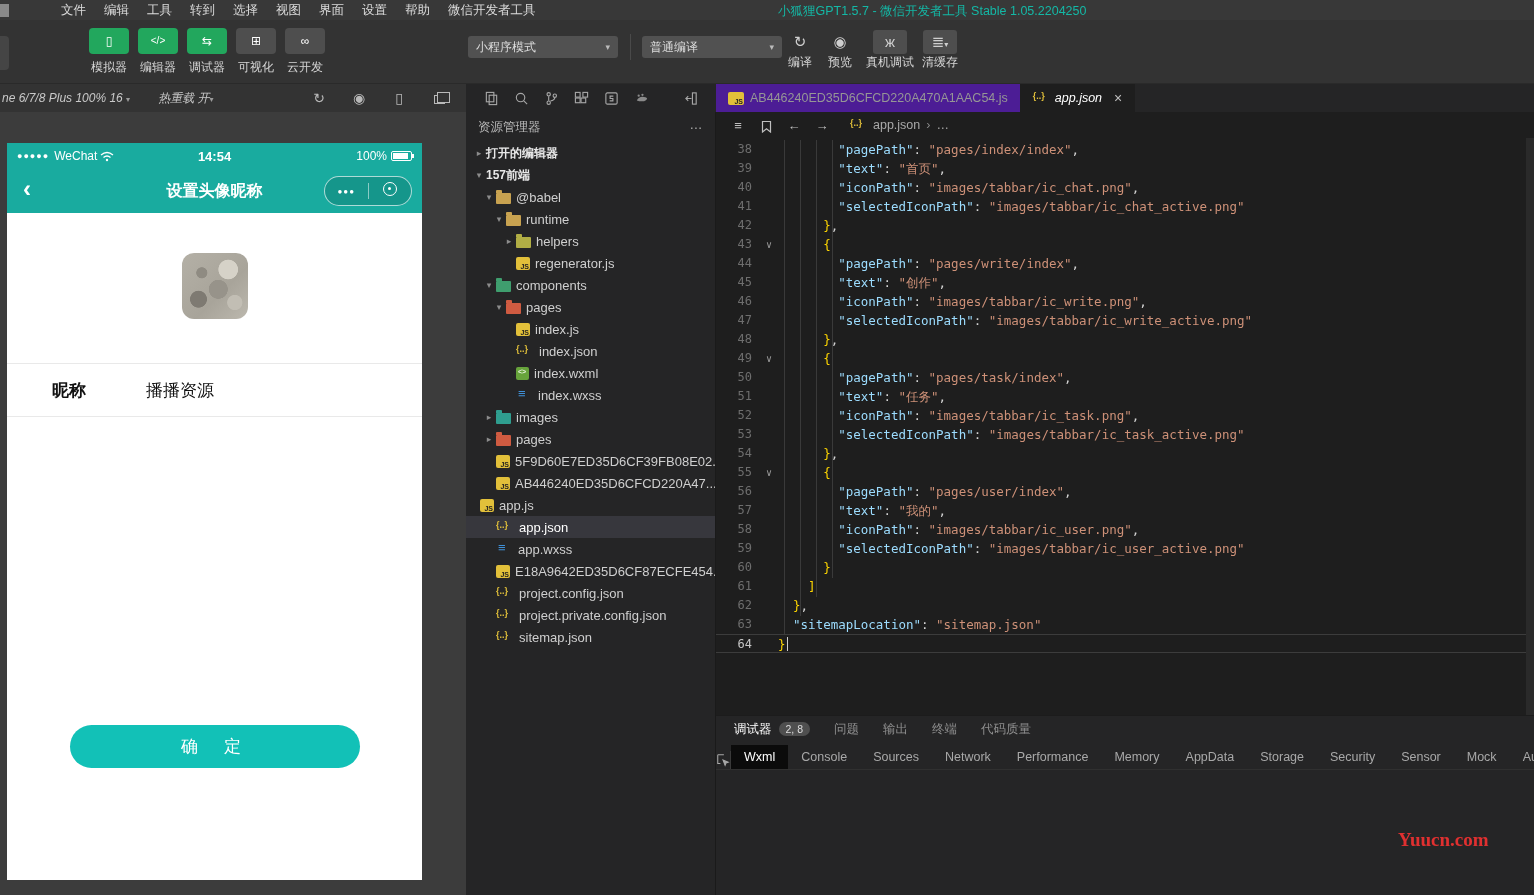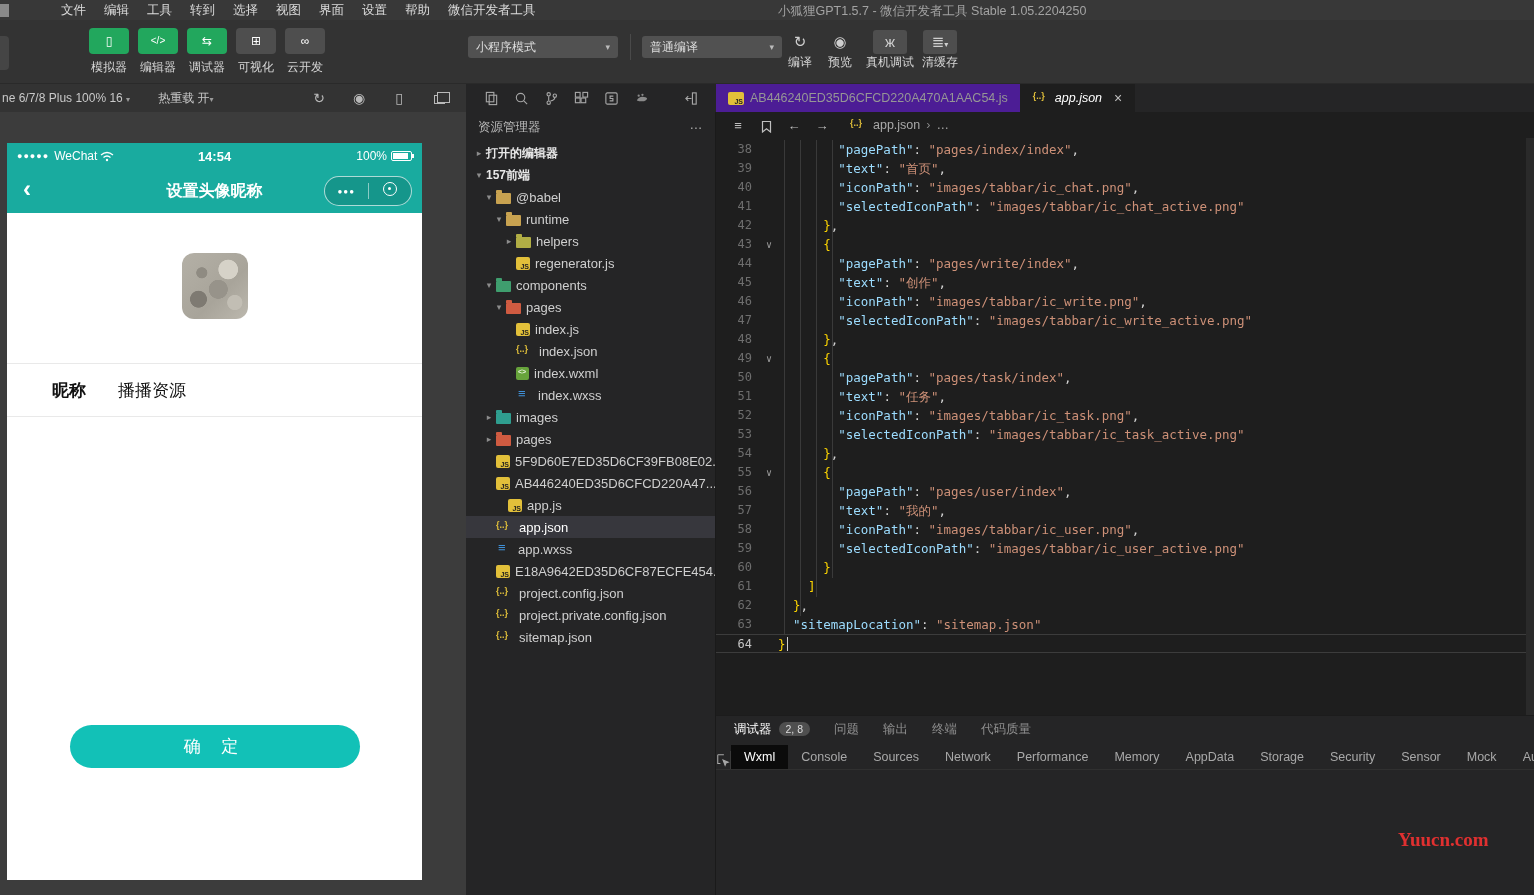--- a/index.html
+++ b/index.html
@@ -6,21 +6,21 @@
   html,body { width:1534px; height:895px; overflow:hidden; background:#333;
     font-family:"Liberation Sans","DejaVu Sans",sans-serif; }
   .abs { position:absolute; }
   #stage { position:relative; width:1534px; height:895px; background:#333; }
 
   
   #menubar { left:0; top:0; width:1534px; height:20px; background:#383838;
     display:flex; align-items:center; color:#dcdcdc; font-size:12.5px;gap:35px; }
   #menubar .stub { width:9px; height:13px; background:#8a8a8a; margin-right:8px; }
   .menu-item { padding:0 9px; cursor:default; }
-  #win-title { position:absolute; left:778px; top:3px; color:#a3a3a3; font-size:12.5px;text-align:right; }
+  #win-title { position:absolute; left:778px; top:3px; color:#14b8a6; font-size:12.5px;text-align:right; }
 
   
   #toolbar { left:0; top:20px; width:1534px; height:64px; background:#333;
     border-bottom:1px solid #2a2a2a; }
   #toolbar .stub2 { position:absolute; left:0; top:16px; width:9px; height:34px; background:#454545; border-radius:0 4px 4px 0; }
   .tbtn { position:absolute; width:46px; text-align:center; }
   .tbtn .ic { display:block; margin:0 auto; width:40px; height:26px; border-radius:4px;
     color:#fff; font-size:12px; line-height:26px; }
   .tbtn.green .ic { background:#22a75d; }
   .tbtn.gray .ic { background:#4e4e4e; }
@@ -30,21 +30,21 @@
   .dropdown .caret { float:right; margin-left:8px; color:#bbb; font-size:9px; }
   .vsep { position:absolute; top:14px; width:1px; height:26px; background:#4a4a4a; }
   .action { position:absolute; width:56px; text-align:center; }
   .action .ic { display:block; margin:0 auto; width:34px; height:24px; border-radius:3px;
     color:#cfcfcf; font-size:15px; line-height:24px; }
   .action.boxed .ic { background:#4e4e4e; }
   .action .lb { display:block; color:#d6d6d6; font-size:12px; white-space:nowrap; }
 
   
   #simbar { left:0; top:84px; width:466px; height:28px; background:#333;
-    display:flex; align-items:center; color:#c9c9c9; font-size:12px; }
+    display:flex; align-items:center; color:#c9c9c9; font-size:12px;font-style:italic; }
   #simbar .dd { margin-left:2px; white-space:nowrap; cursor:default; }
   #simbar .dd .caret { font-size:8px; color:#9a9a9a; }
   #simbar .spacer { flex:1; }
   .simico { width:26px; text-align:center; color:#b9b9b9; font-size:14px; margin-right:14px; cursor:default; }
   .ico-overlap { display:inline-block; width:11px; height:9px; border:1px solid #b9b9b9; position:relative; top:1px; }
   .ico-overlap::after { content:""; position:absolute; left:2px; top:-4px; width:11px; height:9px; border:1px solid #b9b9b9; background:#333; }
 
   
   #simarea { left:0; top:112px; width:466px; height:783px; background:#3c3c3c; }
   #phone { position:absolute; left:7px; top:31px; width:415px; height:737px; background:#fff; }
@@ -69,23 +69,23 @@
     background:
       radial-gradient(circle at 30% 30%, #8f8b82 0 8%, transparent 9%),
       radial-gradient(circle at 70% 25%, #d6d2c8 0 14%, transparent 15%),
       radial-gradient(circle at 55% 55%, #97938a 0 18%, transparent 19%),
       radial-gradient(circle at 25% 70%, #7e7a72 0 12%, transparent 13%),
       radial-gradient(circle at 80% 75%, #c2beb4 0 10%, transparent 11%),
       linear-gradient(135deg,#b4b0a6,#a8a49a 60%,#bcb8ae); }
   #nick-row { position:absolute; left:0; top:220px; width:415px; height:54px; background:#fff;
     border-top:1px solid #e9e9e9; border-bottom:1px solid #e9e9e9; display:flex; align-items:center; }
   #nick-row .k { margin-left:45px; font-weight:bold; font-size:17px; color:#111; }
-  #nick-row .v { margin-left:32px; font-size:17px; color:#111; }
+  #nick-row .v { margin-left:60px; font-size:17px; color:#111; }
   #confirm-btn { position:absolute; left:63px; top:582px; width:290px; height:43px; border:none; border-radius:22px;
-    background:#12c1b7; color:#fff; font-size:17px; letter-spacing:8px; cursor:pointer; font-family:Liberation Sans, sans-serif; }
+    background:#12c1b7; color:#fff; font-size:17px; letter-spacing:8px; cursor:pointer; font-family:Liberation Mono, monospace; }
 
   
   #activitybar { left:466px; top:84px; width:250px; height:28px; background:#252526;
     display:flex; align-items:center; padding-left:10px; }
   #activitybar .aico { width:30px; text-align:center; color:#9a9a9a; cursor:pointer; }
   #activitybar svg { stroke:#a6a6a6; fill:none; stroke-width:1.2; vertical-align:middle; }
   #activitybar .collapse { margin-left:auto; margin-right:10px; }
   #explorer { left:466px; top:112px; width:250px; height:783px; background:#252526; border-right:1px solid #1a1a1a; }
   #exp-header { height:30px; display:flex; align-items:center; color:#bbb; font-size:12.5px; padding:0 12px; }
   #exp-header .more { margin-left:auto; color:#aaa; letter-spacing:1px; cursor:pointer; }
@@ -393,21 +393,21 @@
           <span class="ficon js"></span>
           <span>5F9D60E7ED35D6CF39FB08E02...</span>
         </div>
 
         <div class="tree-row" style="padding-left: 16px;">
           <span class="tree-arrow"></span>
           <span class="ficon js"></span>
           <span>AB446240ED35D6CFCD220A47...</span>
         </div>
 
-        <div class="tree-row" style="padding-left: 28px;">
+        <div class="tree-row" style="padding-left: 0;">
           <span class="tree-arrow"></span>
           <span class="ficon js"></span>
           <span>app.js</span>
         </div>
 
         <div class="tree-row selected" style="padding-left: 16px;">
           <span class="tree-arrow"></span>
           <span class="ficon json"></span>
           <span>app.json</span>
         </div>

